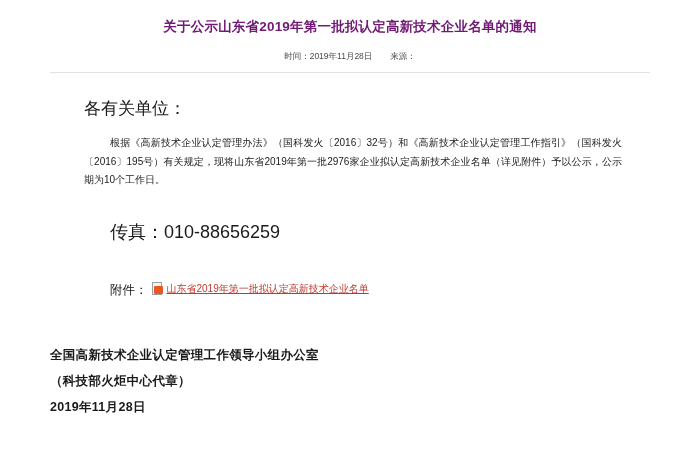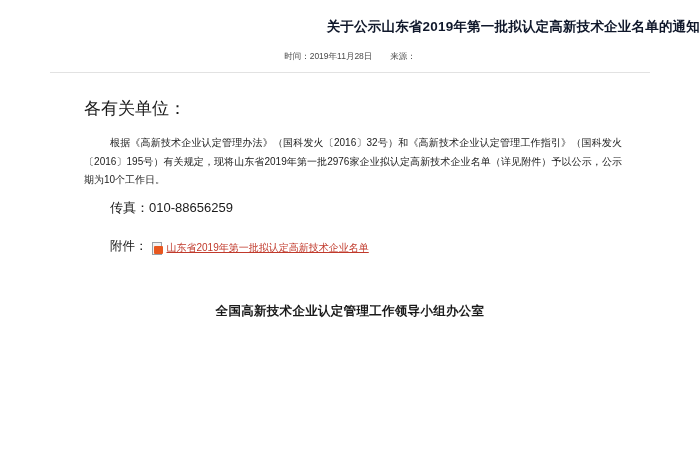--- a/index.html
+++ b/index.html
@@ -15,22 +15,22 @@
     overflow: hidden;
   }
   .page {
     position: relative;
     width: 700px;
     height: 451px;
     background: #ffffff;
     box-sizing: border-box;
   }
   .doc-title {
-    text-align: right;
-    color: #0f172a;
+    text-align: center;
+    color: #701a75;
     font-weight: bold;
     font-size: 13.5px;
     letter-spacing: 0.2px;
     margin-top: 18px;
     line-height: 1.4;
   }
   .meta-row {
     display: flex;
     justify-content: center;
     align-items: center;
@@ -64,31 +64,31 @@
     font-size: 10px;
     color: #1a1a1a;
     line-height: 1.85;
     padding-left: 34px;
     padding-right: 28px;
     text-align: justify;
     margin-top: 12px;
     text-indent: 26px;
   }
   .fax {
-    font-size: 13px;
+    font-size: 18px;
     color: #1a1a1a;
     padding-left: 60px;
-    margin-top: 8px;
+    margin-top: 28px;
     line-height: 1.6;
   }
   .attach-row {
     display: flex;
-    align-items: flex-end;
+    align-items: flex-start;
     padding-left: 60px;
-    margin-top: 20px;
+    margin-top: 36px;
     font-size: 12.5px;
     color: #1a1a1a;
   }
   .attach-label {
     white-space: nowrap;
   }
   .attach-icon {
     display: inline-block;
     width: 12px;
     height: 13px;
@@ -113,21 +113,20 @@
   }
   .attach-link {
     color: #c0392b;
     text-decoration: underline;
     font-size: 10px;
     cursor: pointer;
     white-space: nowrap;
   }
   .sign-block {
     margin-top: 44px;
-    text-align: center;
   }
   .sign-line {
     font-size: 12.5px;
     color: #1a1a1a;
     font-weight: bold;
     line-height: 2.05;
     letter-spacing: 0.3px;
   }
 </style>
 </head>
@@ -156,16 +155,18 @@
       <span class="attach-label">附件：</span>
       <span class="attach-icon">
         <span class="sheet"></span>
         <span class="badge"></span>
       </span>
       <a class="attach-link">山东省2019年第一批拟认定高新技术企业名单</a>
     </div>
 
     <div class="sign-block">
       <div class="sign-line">全国高新技术企业认定管理工作领导小组办公室</div>
+      <div class="sign-line">（科技部火炬中心代章）</div>
+      <div class="sign-line">2019年11月28日</div>
     </div>
 
   </div>
 </div>
 
 </body></html>

